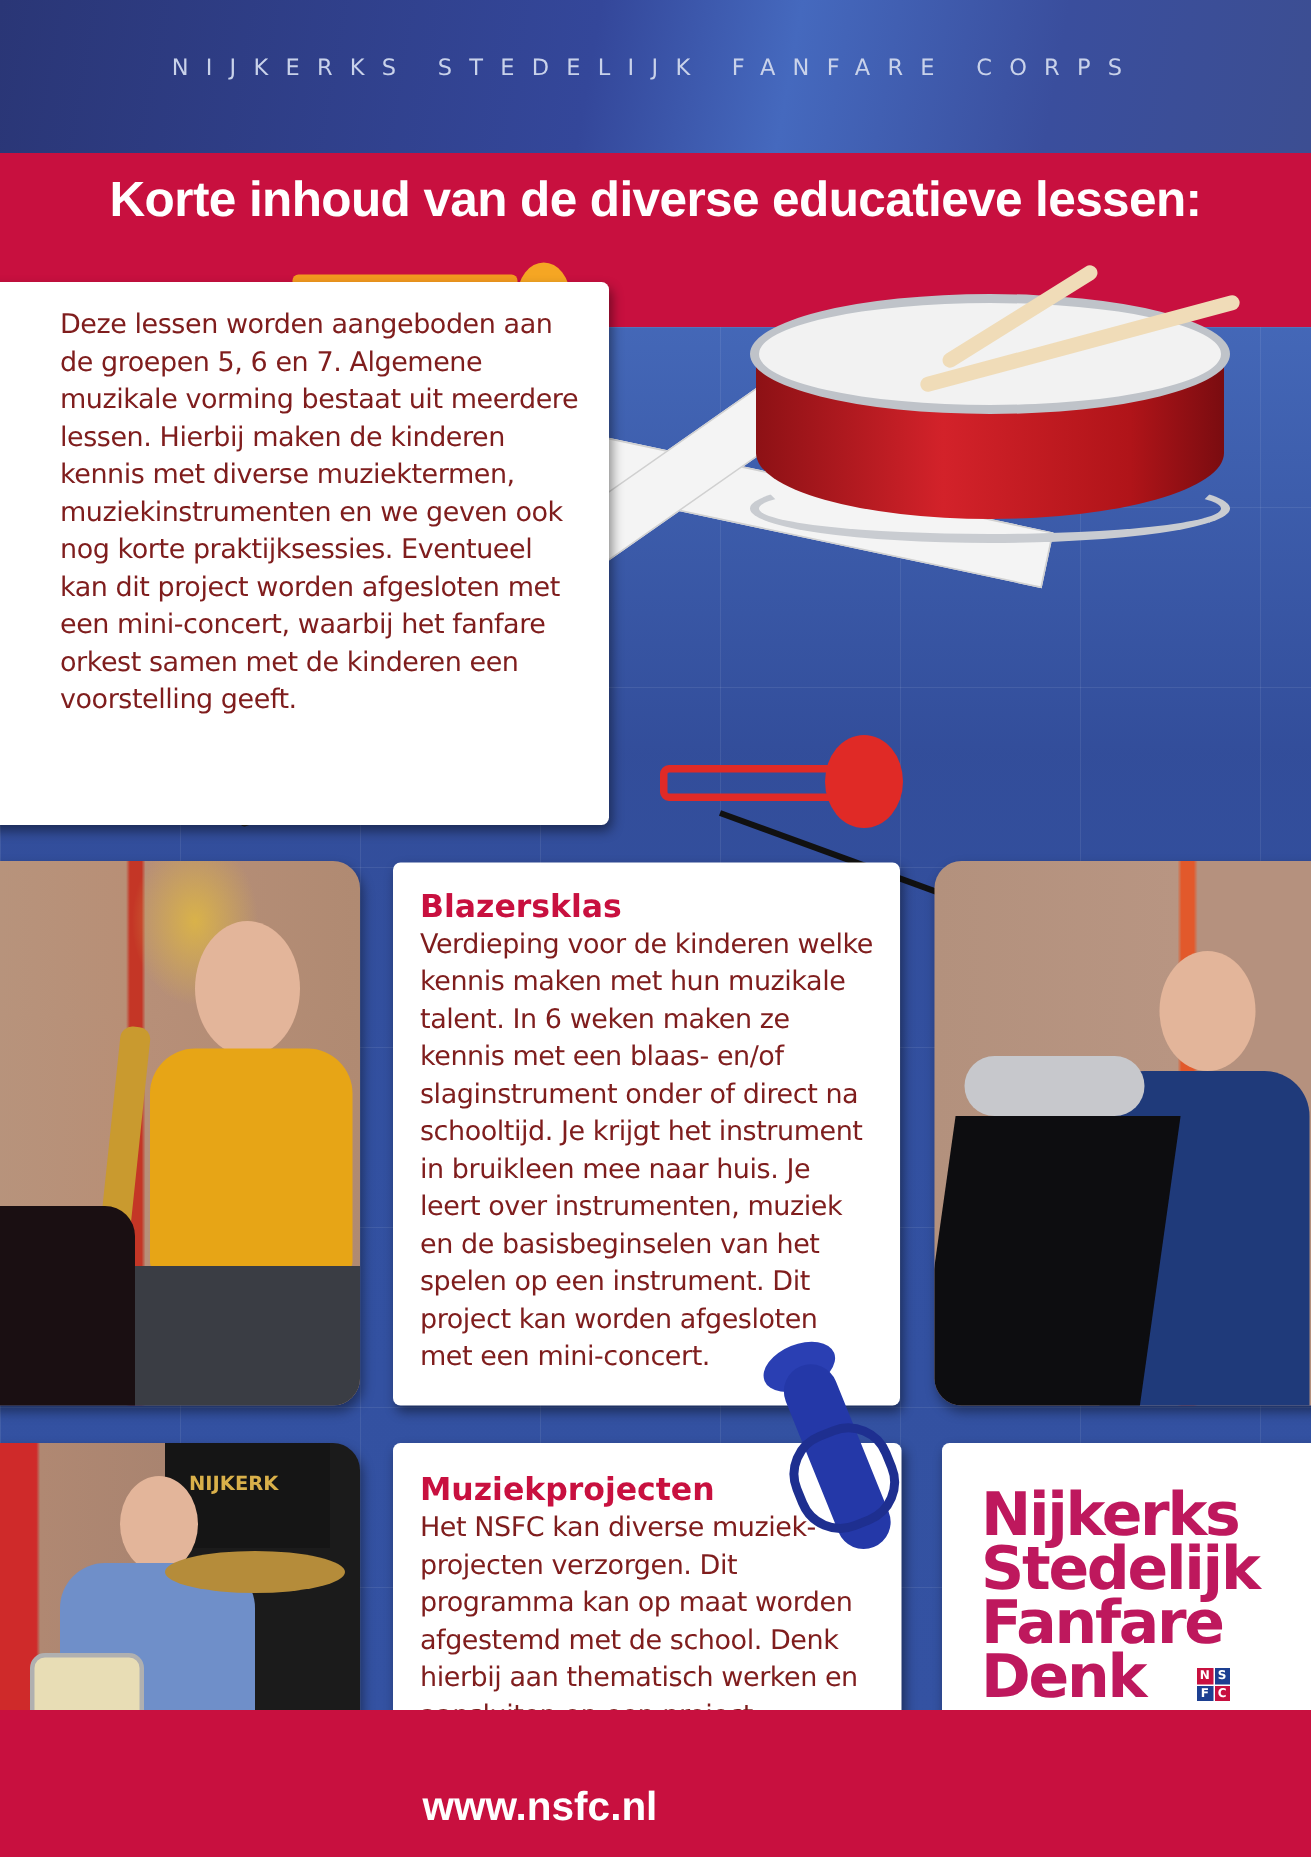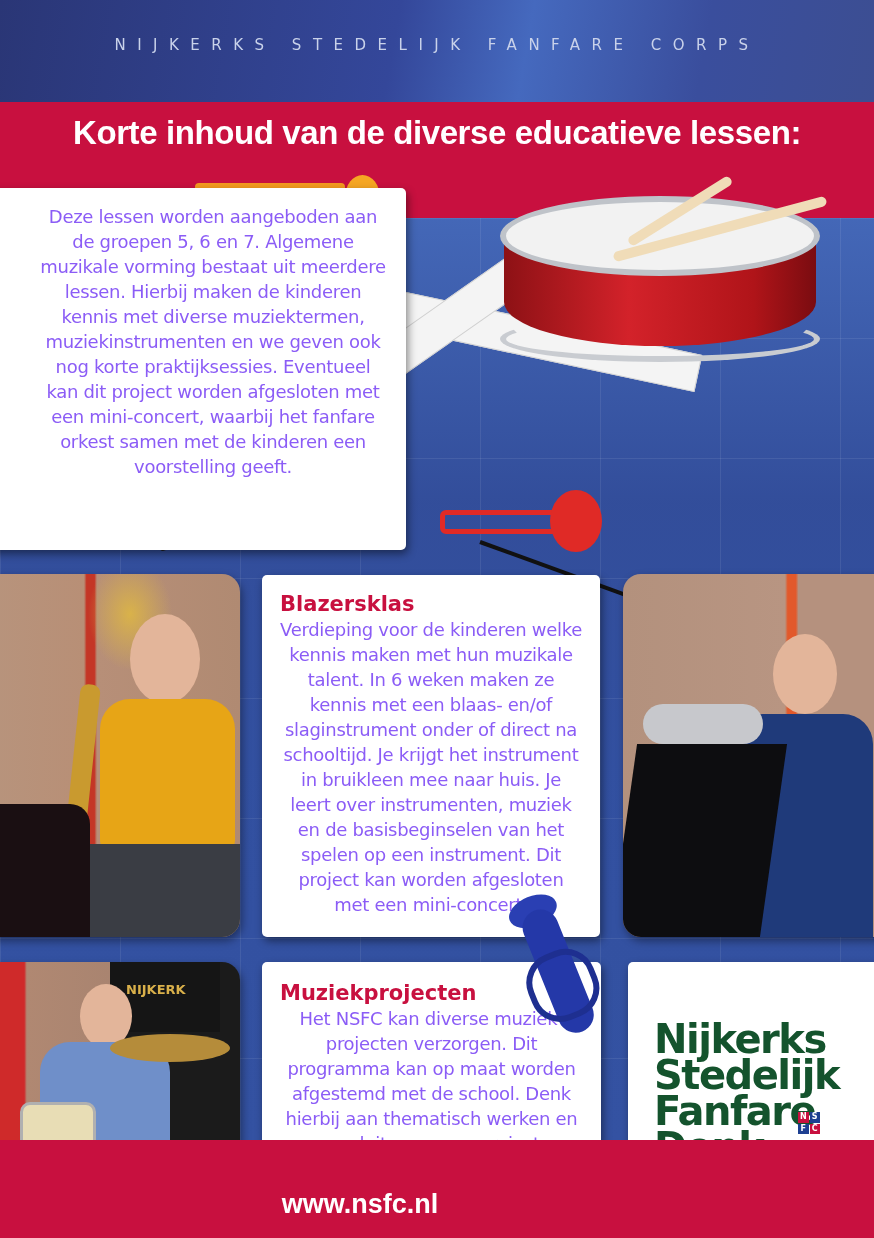--- a/index.html
+++ b/index.html
@@ -47,22 +47,22 @@
   .card {
     position: absolute; background: #ffffff; border-radius: 5px;
     box-shadow: 2px 4px 8px rgba(0,0,0,0.45);
     box-sizing: border-box;
   }
   .card h2 {
     margin: 0; color: #c8103f; font-size: 21px; font-weight: bold;
     font-family: "DejaVu Sans", sans-serif; line-height: 26px;
   }
   .card p {
-    margin: 0; color: #8b5cf6; font-size: 18px; line-height: 25px;
-    font-family: "DejaVu Sans", sans-serif; letter-spacing: -0.3px; text-align: center;
+    margin: 0; color: #7f1d1d; font-size: 18px; line-height: 25px;
+    font-family: "DejaVu Sans", sans-serif; letter-spacing: -0.3px;
   }
   .card-amv { left: -22px; top: 188px; width: 428px; height: 362px; padding: 16px 20px 0 62px; border-top-left-radius: 0; border-bottom-left-radius: 0; }
   .card-blazers { left: 262px; top: 575px; width: 338px; height: 362px; padding: 16px 18px 0 18px; }
   .card-muziek { left: 262px; top: 962px; width: 339px; height: 217px; padding: 18px 18px 0 18px; }
   .card-logo { left: 628px; top: 962px; width: 262px; height: 217px; }
   .photo {
     position: absolute; border-radius: 18px; overflow: hidden;
     box-shadow: 2px 4px 8px rgba(0,0,0,0.4);
   }
   .photo-sax {
@@ -96,22 +96,22 @@
     position:absolute; left:0; top:120px; width:320px; height:46px; border-radius:50%;
     border:6px solid #c9ccd1; box-sizing:border-box; border-top-color: transparent;
   }
   .stick { position:absolute; height:10px; background:#f0dcb8; border-radius:5px; }
   .strap {
     position:absolute; background:#f4f4f4; border:1px solid #d0d0d0;
   }
   .instrument { position:absolute; }
   .logo-text {
     position: absolute; left: 26px; top: 30px;
-    color: #14532d; font-weight: bold; font-size: 40px; line-height: 36px;
-    font-family: "DejaVu Sans", sans-serif; letter-spacing: -1.5px; margin-top: 29px;
+    color: #be185d; font-weight: bold; font-size: 40px; line-height: 36px;
+    font-family: "DejaVu Sans", sans-serif; letter-spacing: -1.5px;
   }
   .logo-badge {
     position: absolute; left: 170px; top: 150px; width: 22px; height: 22px;
     display: grid; grid-template-columns: 1fr 1fr; gap: 1px;
   }
   .logo-badge span {
     font-size: 8px; font-weight: bold; color: #fff; text-align: center; line-height: 10px;
     font-family: "DejaVu Sans", sans-serif;
   }
 </style>

